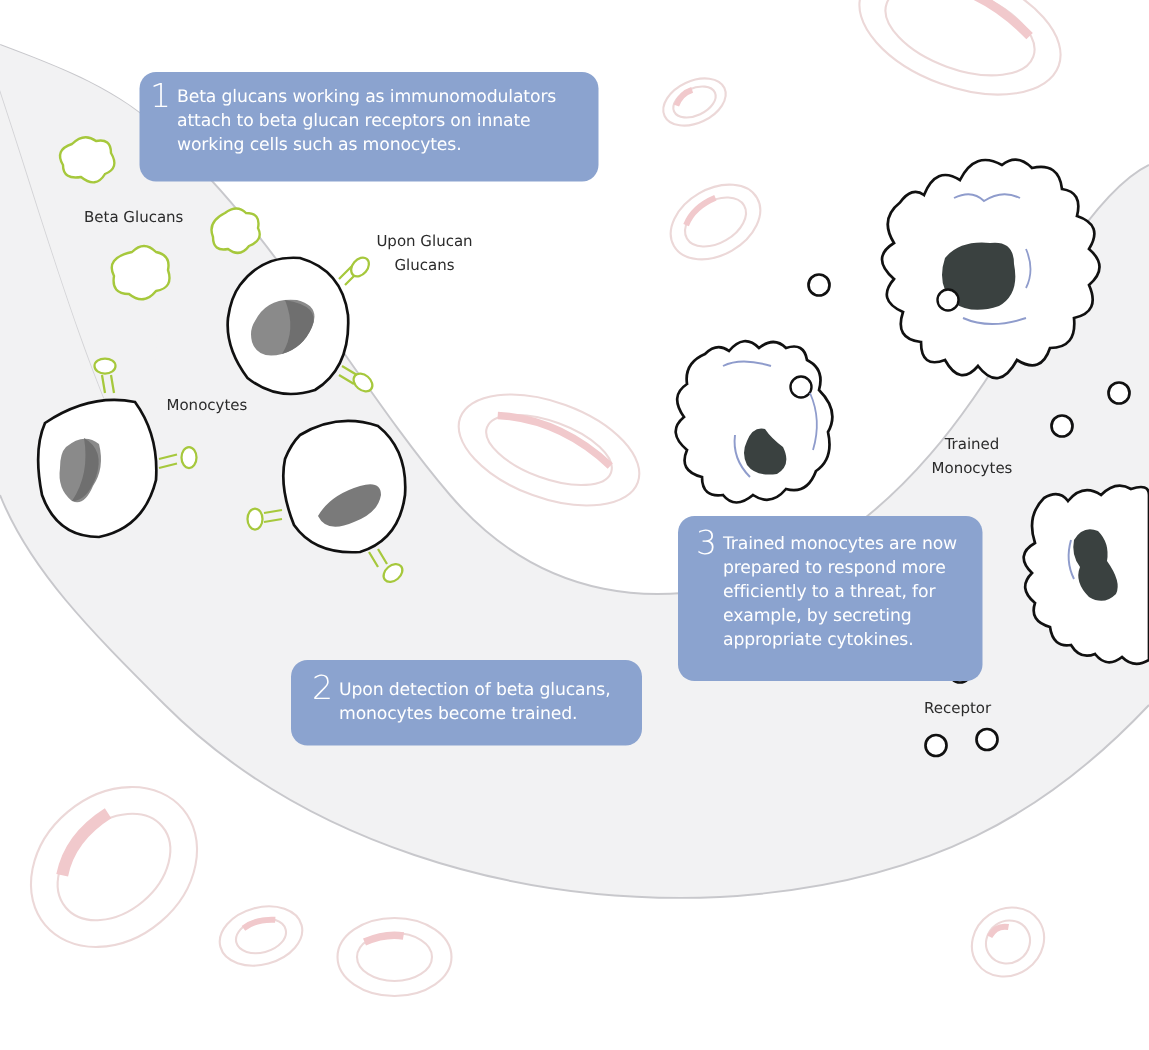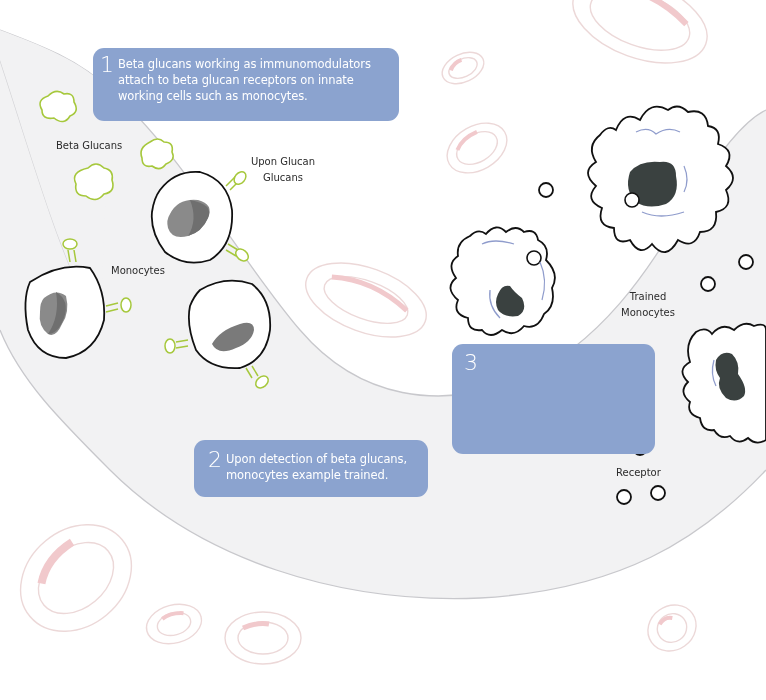--- a/index.html
+++ b/index.html
@@ -162,18 +162,19 @@
   <div>Monocytes</div>
 </div>
 <div class="label" style="left:616px;top:465px;">Receptor</div>
 
 <div class="callout" style="left:93px;top:48px;width:306px;height:73px;padding:8px 10px 0 7px;">
   <span class="num">1</span>
   <span class="txt">Beta glucans working as immunomodulators attach to beta glucan receptors on innate working cells such as monocytes.</span>
 </div>
 <div class="callout" style="left:194px;top:440px;width:234px;height:57px;padding:11px 10px 0 14px;">
   <span class="num">2</span>
-  <span class="txt">Upon detection of beta glucans, monocytes example trained.</span>
+  <span class="txt">Upon detection of beta glucans, monocytes become trained.</span>
 </div>
 <div class="callout" style="left:452px;top:344px;width:203px;height:110px;padding:10px 8px 0 12px;">
   <span class="num">3</span>
+  <span class="txt">Trained monocytes are now prepared to respond more efficiently to a threat, for example, by secreting appropriate cytokines.</span>
 </div>
 </div>
 
 </body></html>

